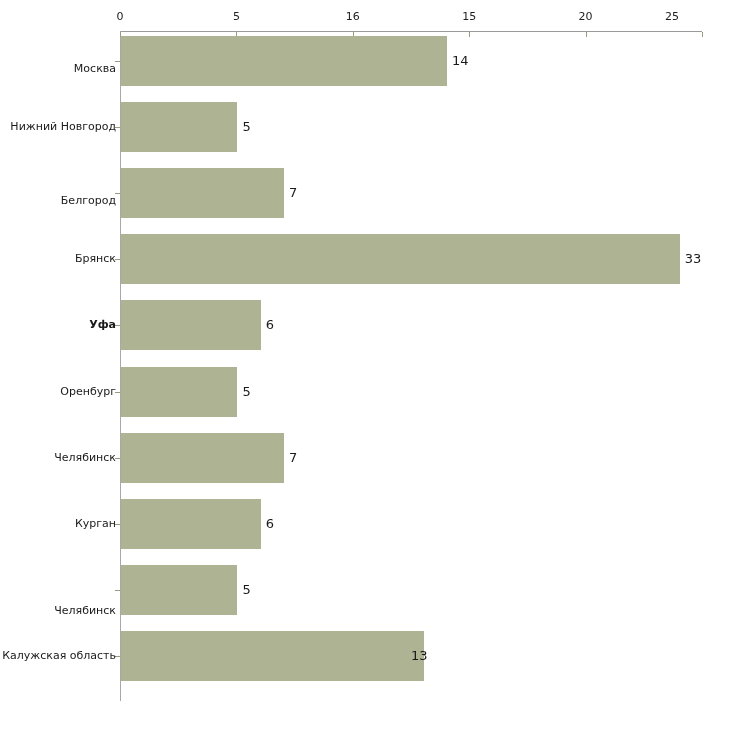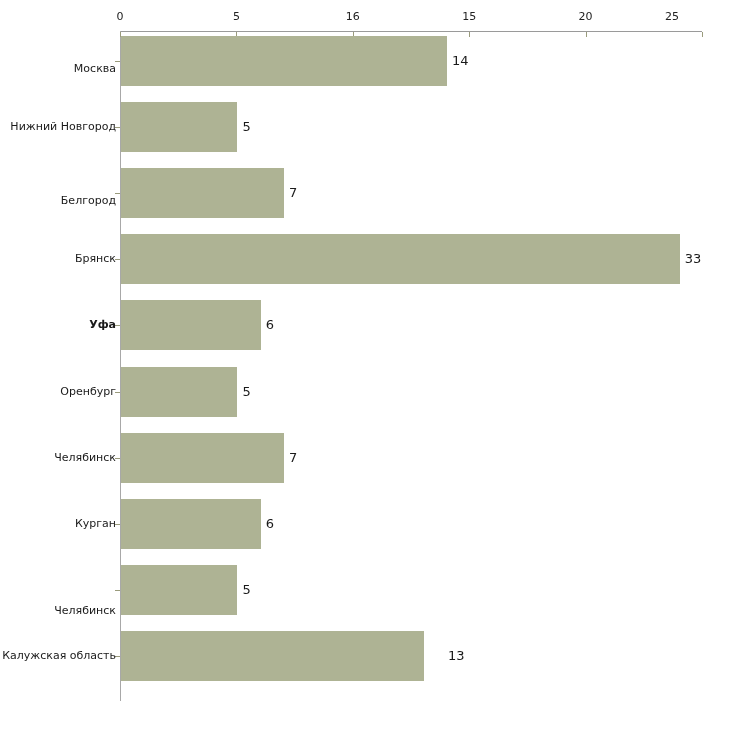--- a/index.html
+++ b/index.html
@@ -161,17 +161,17 @@
         <div class="bar-value" style="left: 265.68px; top: 319.4px;">6</div>
         <div class="bar" title="Оренбург: 5" style="left: 121px; top: 366.5px; width: 116.4px; height: 50px; background: rgb(174, 179, 148);"></div>
         <div class="bar-value" style="left: 242.4px; top: 385.5px;">5</div>
         <div class="bar" title="Волгоград: 7" style="left: 121px; top: 432.6px; width: 162.96px; height: 50px; background: rgb(174, 179, 148);"></div>
         <div class="bar-value" style="left: 288.96px; top: 451.6px;">7</div>
         <div class="bar" title="Курган: 6" style="left: 121px; top: 498.7px; width: 139.68px; height: 50px; background: rgb(174, 179, 148);"></div>
         <div class="bar-value" style="left: 265.68px; top: 517.7px;">6</div>
         <div class="bar" title="Челябинск: 5" style="left: 121px; top: 564.8px; width: 116.4px; height: 50px; background: rgb(174, 179, 148);"></div>
         <div class="bar-value" style="left: 242.4px; top: 583.8px;">5</div>
         <div class="bar" title="Калужская область: 13" style="left: 121px; top: 630.9px; width: 302.64px; height: 50px; background: rgb(174, 179, 148);"></div>
-        <div class="bar-value" style="left: 448px; top: 649.9px;">13</div>
+        <div class="bar-value" style="left: 411px; top: 649.9px;">13</div>
       </div>
 
   </div>
 </div>
 
 </body></html>

